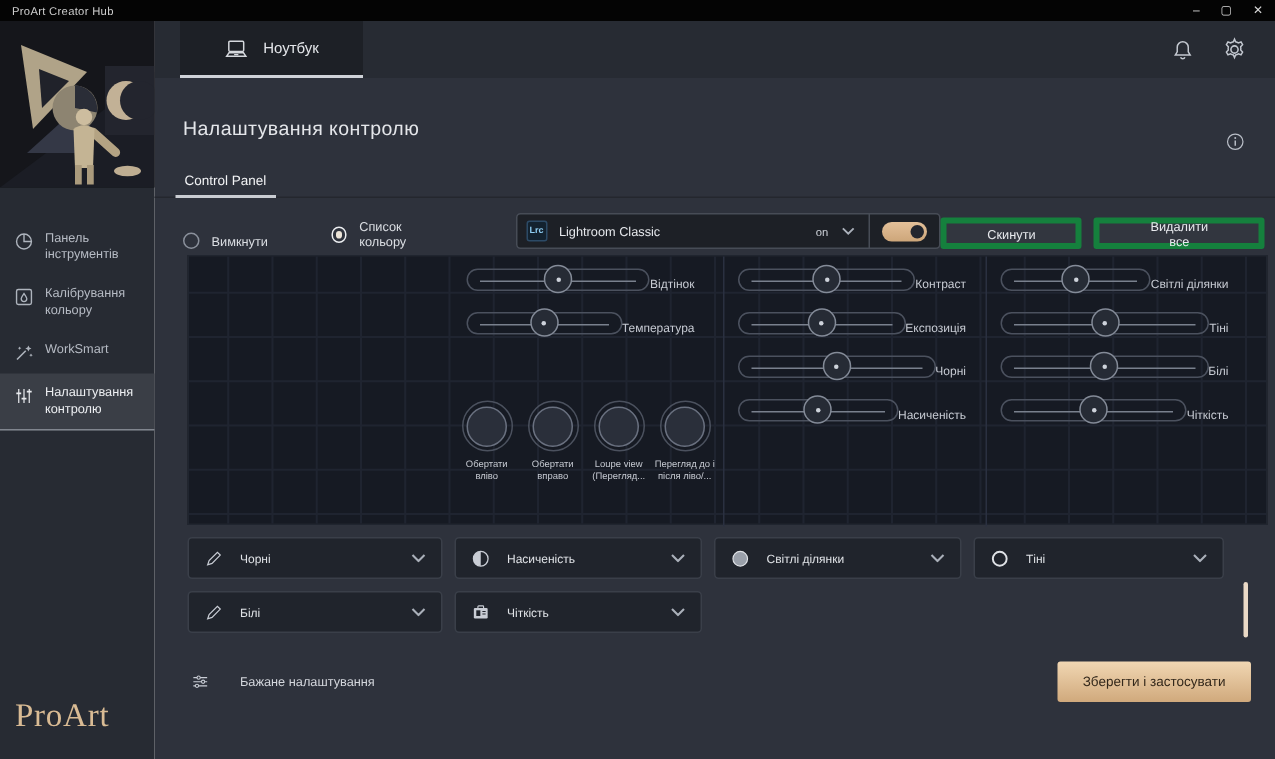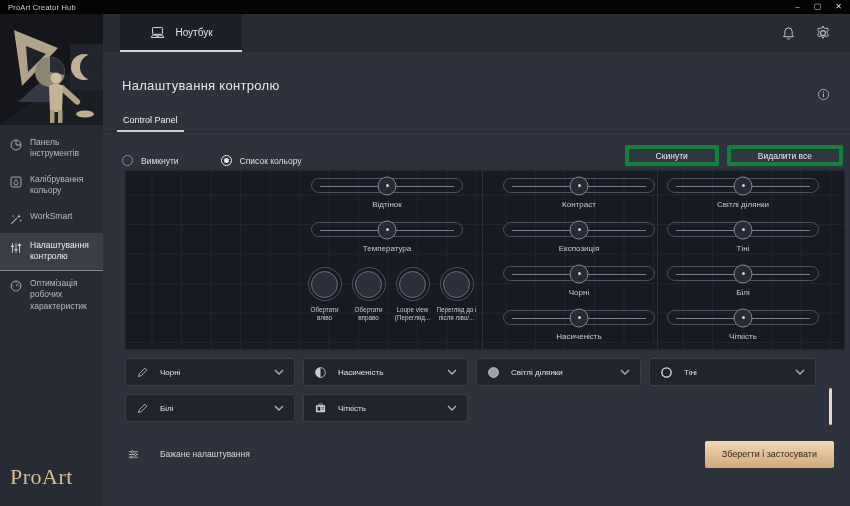--- a/index.html
+++ b/index.html
@@ -10,21 +10,21 @@
   
   .titlebar { position:absolute; left:0; top:0; width:850px; height:14px; background:#040404;
               display:flex; align-items:center; padding:0 8px; z-index:30; }
   .tb-title { font-size:7.5px; color:#cfcfcf; letter-spacing:.2px; }
   .win-controls { margin-left:auto; display:flex; gap:14px; }
   .wc { font-size:8px; color:#d8d8d8; line-height:14px; cursor:default; }
 
   
   .sidebar { position:absolute; left:0; top:14px; width:103px; height:492px; background:#272b33; z-index:20; }
   .artwork { width:103px; height:111px; background:#15161b; overflow:hidden; }
-  .nav { padding-top:5px; }
+  .nav { padding-top:21px; }
   .nav-item { display:flex; gap:7px; padding:7px 6px 7px 9px; align-items:flex-start; cursor:pointer; }
   .nav-item .nicon { flex:0 0 14px; margin-top:1px; }
   .nav-item .nlabel { font-size:8.5px; line-height:1.35; color:#b6bbc4; }
   .nav-item.active { background:#3a3e46; border-bottom:1px solid #80858e; }
   .nav-item.active .nlabel { color:#edeff2; }
   .side-logo { position:absolute; left:10px; bottom:16px; font-family:"Liberation Serif", serif;
                font-size:22px; color:#d9bb94; letter-spacing:.5px; }
 
   
   .topbar { position:absolute; left:103px; top:14px; width:747px; height:38px; background:#272b33; }
@@ -79,32 +79,32 @@
   .cd1 { left:356px; } .cd2 { left:531px; }
 
   .dial-group { position:absolute; left:27px; top:12px; width:122px; }
   .dial-outer { width:122px; height:122px; border-radius:50%; border:1px solid #4b515e;
                 display:flex; align-items:center; justify-content:center; cursor:pointer; }
   .dial-inner { width:98px; height:98px; border-radius:50%; border:1px solid #5a6170; position:relative;
                 background:radial-gradient(circle at 42% 35%, #3a4150, #252a34 75%); }
   .dial-dot { position:absolute; left:23%; bottom:25%; width:5px; height:5px; border-radius:50%; background:#fff; }
   .dial-label { position:absolute; left:3px; top:146px; width:180px; text-align:center; font-size:7.3px; color:#c6cad2; }
 
-  .slider { width:152px; display:flex; flex-direction:column; align-items:center; }
+  .slider { width:152px; display:flex; align-items:center; }
   .pill { width:152px; height:15px; border:1px solid #4b515e; border-radius:8px; position:relative; cursor:pointer; }
   .pill::before { content:''; position:absolute; left:8px; right:8px; top:7px; height:1px; background:#79808d; }
   .knob { position:absolute; left:50%; top:50%; transform:translate(-50%,-50%); width:19px; height:19px;
           border-radius:50%; background:#262b35; border:1px solid #848b98; cursor:pointer; }
   .knob::after { content:''; position:absolute; left:50%; top:50%; transform:translate(-50%,-50%);
                  width:3px; height:3px; border-radius:50%; background:#cdd2da; }
   .s-label { margin-top:7px; font-size:8px; color:#c6cad2; white-space:nowrap; }
 
   .c1-sliders { position:absolute; left:185px; top:7px; display:flex; flex-direction:column; gap:13px; }
   .col-sliders { position:absolute; top:7px; display:flex; flex-direction:column; gap:13px; }
-  .cs2 { left:377px;align-items:center; } .cs3 { left:541px; }
+  .cs2 { left:366px;align-items:center; } .cs3 { left:541px; }
 
   .cbtn-row { position:absolute; left:178px; top:96px; display:flex; gap:3px; }
   .cbtn { width:41px; display:flex; flex-direction:column; align-items:center; cursor:pointer; }
   .cring { width:34px; height:34px; border-radius:50%; border:1px solid #4b515e;
            display:flex; align-items:center; justify-content:center; }
   .ccore { width:27px; height:27px; border-radius:50%; background:#2a2f3a; border:1px solid #6a7180; }
   .c-label { margin-top:5px; font-size:6.3px; color:#c6cad2; text-align:center; line-height:1.3; }
 
   
   .assign-grid { position:absolute; left:22px; top:306px; display:grid;
@@ -194,30 +194,20 @@
       </div>
       <div class="nav-item active">
         <span class="nicon">
           <svg width="14" height="14" viewBox="0 0 24 24">
               <path d="M6 4v16M12 4v16M18 4v16" stroke="#e8eaee" stroke-width="1.4" fill="none"></path>
               <path d="M3.2 9h5.6M9.2 15h5.6M15.2 7h5.6" stroke="#e8eaee" stroke-width="2" fill="none"></path>
             </svg>
         </span>
         <span class="nlabel">Налаштування контролю</span>
       </div>
-      <div class="nav-item">
-        <span class="nicon">
-          <svg width="14" height="14" viewBox="0 0 24 24">
-              <circle cx="12" cy="12" r="8.5" fill="none" stroke="#aeb4bd" stroke-width="1.6"></circle>
-              <path d="M12 12l4-4" stroke="#aeb4bd" stroke-width="1.6" fill="none"></path>
-              <path d="M12 6v2M18 12h-2M6 12h2" stroke="#aeb4bd" stroke-width="1.3" fill="none"></path>
-            </svg>
-        </span>
-        <span class="nlabel">Оптимізація робочих характеристик</span>
-      </div>
     </nav>
 
     <div class="side-logo">ProArt</div>
   </aside>
 
   <div class="topbar">
     <div class="device-tab">
       <span>
         <svg width="17" height="15" viewBox="0 0 24 20">
             <rect x="5" y="3" width="14" height="9.5" rx="1" fill="none" stroke="#d5d8dd" stroke-width="1.4"></rect>
@@ -260,20 +250,36 @@
     <div class="controls-row">
       <div class="radio-group">
         <span class="radio"></span>
         <span class="radio-label">Вимкнути</span>
       </div>
       <div class="radio-group rg2">
         <span class="radio checked"></span>
         <span class="radio-label">Список кольору</span>
       </div>
 
+      <div class="app-select">
+        <span class="lrc-badge">Lrc</span>
+        <span class="app-name">Lightroom Classic</span>
+        <span class="app-state">on</span>
+        <span class="dd-chev">
+          <svg width="9" height="6" viewBox="0 0 10 6">
+              <path d="M1 1l4 4 4-4" fill="none" stroke="#aab0ba" stroke-width="1.4"></path>
+            </svg>
+        </span>
+        <span class="dd-divider"></span>
+        <span class="toggle-wrap">
+          <span class="toggle">
+              <span class="tknob"></span>
+            </span>
+        </span>
+      </div>
 
       <div class="ctrl-buttons">
         <button class="ghost-btn">Скинути</button>
         <button class="ghost-btn">Видалити все</button>
       </div>
     </div>
 
     <div class="panel">
       <span class="col-div cd1"></span>
       <span class="col-div cd2"></span>

